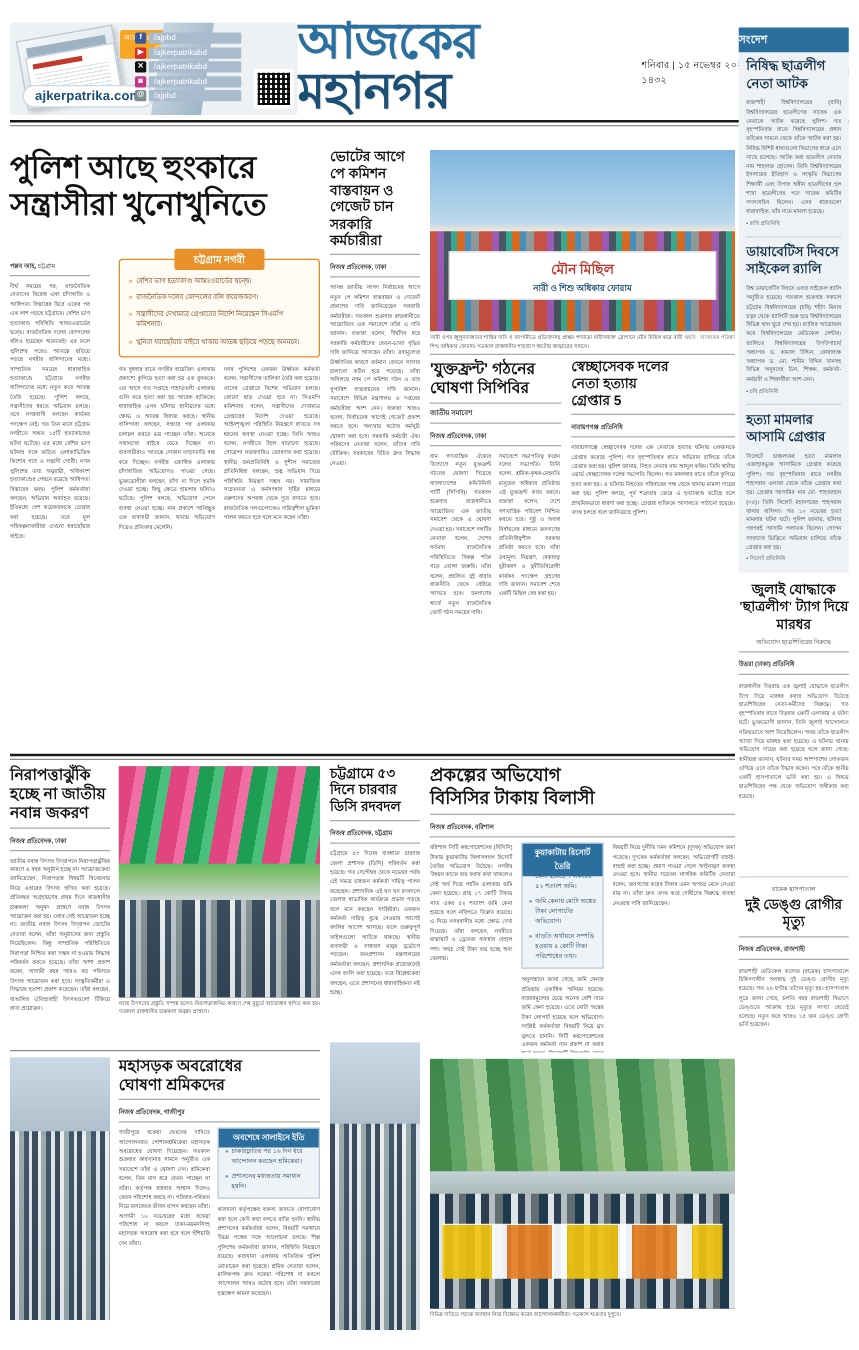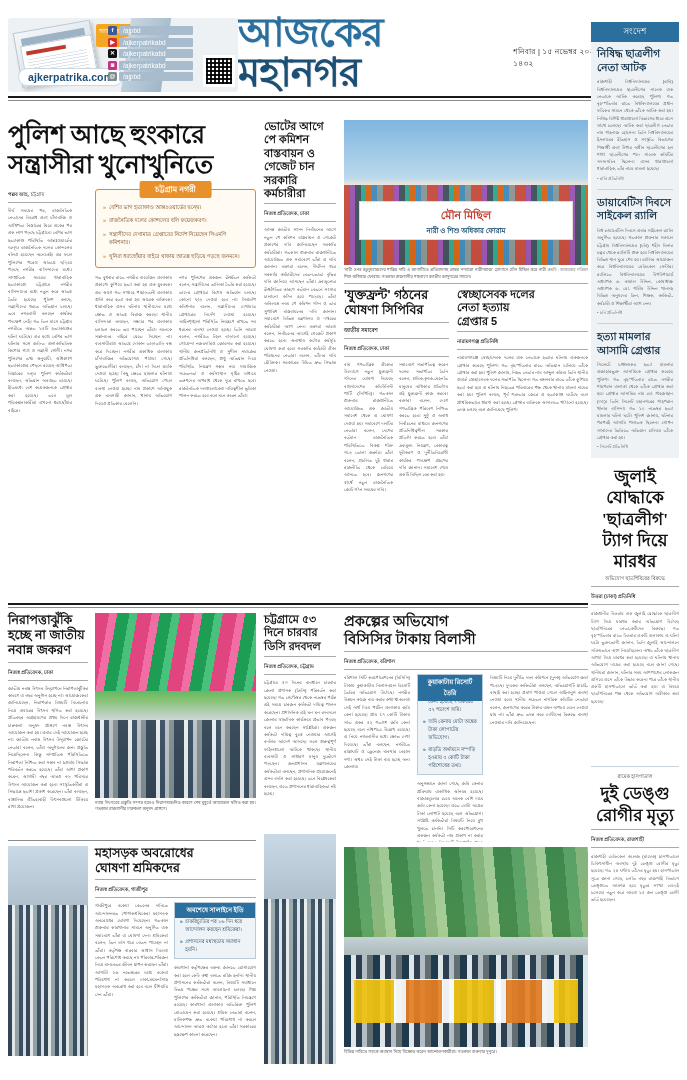--- a/index.html
+++ b/index.html
@@ -91,36 +91,36 @@
   .edition-badge {
     width: 13px; height: 13px; border-radius: 50%; background: #2a6f9e; color:#fff;
     font-size: 7.5px; line-height: 13px; text-align:center; font-weight:bold;
   }
 
   
   .sidebar {
     position: absolute; right: 8px; top: 22px; width: 88px;
   }
   .sb-head {
-    background: #2a6f9e; color: #fff; text-align: center; font-size: 8.5px;
-    font-weight: normal; padding: 3px 0; letter-spacing: .3px;
+    background: #2a6f9e; color: #fff; font-size: 8.5px;
+    font-weight: bold; padding: 3px 0; letter-spacing: .3px;
   }
   .sb-block { background: #eef2f5; padding: 5px 6px 7px 6px; }
   .sb-title {
     font-family: "Liberation Serif", serif; font-size: 10.5px; font-weight: bold;
     color: #11314a; line-height: 1.3; margin-bottom: 4px;
   }
   .sb-body { font-size: 4.4px; line-height: 1.65; color: #3b3b3b; text-align: justify; }
   .sb-by { font-size: 4.4px; color: #555; margin-top: 3px; }
   .sb-sep { height: 1px; background: #c8d3db; margin: 6px 0; }
 
   .sb-news { margin-top: 8px; }
   .sb-news-kicker { font-size: 5px; color:#444; text-align:center; }
   .sb-news-title {
-    font-family: "Liberation Serif", serif; font-size: 17px; font-weight: bold;
+    font-family: "Liberation Serif", serif; font-size: 11px; font-weight: bold;
     color: #111; line-height: 1.25; text-align: center; margin-top: 2px;
   }
   .sb-news-sub { font-size: 5px; color: #444; text-align:center; margin-top:3px; }
   .sb-col { font-size: 4.4px; line-height: 1.65; color: #333; text-align: justify; margin-top: 5px; }
 
   .hr-thick { height: 2px; background: #1a1a1a; margin: 4px 8px 0 8px; }
   .hr-thin { height: 1px; background: #8c8c8c; margin: 1.5px 8px 0 8px; }
 
   
   .content { position: absolute; left: 8px; top: 120px; width: 580px; }
@@ -321,21 +321,21 @@
   </div>
 
   <div class="content">
 
     <div style="display:flex;gap:8px">
 
       <div style="width:248px">
         <div class="lead-title">পুলিশ আছে হুংকারে</div>
         <div class="lead-title">সন্ত্রাসীরা খুনোখুনিতে</div>
 
-        <div style="display:flex;gap:23px;margin-top:5px">
+        <div style="display:flex;gap:23px;margin-top:23px">
           <div style="width:78px">
             <div class="byline">
               <span>পল্লব আহ,</span>
               <span class="loc">চট্টগ্রাম</span>
             </div>
             <div class="rule"></div>
             <div class="col" style="height:320px;overflow:hidden">দীর্ঘ সময়ের পর, রাজনৈতিক নেতাদের বিরোধ এবং চাঁদাবাজি ও আধিপত্য বিস্তারের ঘিরে একের পর এক লাশ পড়ছে চট্টগ্রামে। বেশির ভাগ হত্যাকাণ্ড পরিস্থিতি আন্তঃওয়ার্ডের দ্বন্দ্বে। রাজনৈতিক দলের কোন্দলের বলিও হয়েছেন অনেকেই। এর ফলে পুলিশের পরেও আতঙ্কে ছড়িয়ে পড়ছে নগরীর বাসিন্দাদের মধ্যে। সাম্প্রতিক সময়ের ধারাবাহিক হত্যাকাণ্ডে চট্টগ্রামে নগরীর বাসিন্দাদের মধ্যে নতুন করে আতঙ্ক তৈরি হয়েছে। পুলিশ বলছে, সন্ত্রাসীদের ধরতে অভিযান চলছে। তবে নগরবাসী বলছেন কার্যকর পদক্ষেপ নেই। গত তিন মাসে চট্টগ্রাম নগরীতে অন্তত ১৫টি হত্যাকাণ্ডের ঘটনা ঘটেছে। এর মধ্যে বেশির ভাগ ঘটনার সঙ্গে জড়িত এলাকাভিত্তিক কিশোর গ্যাং ও সন্ত্রাসী গোষ্ঠী। নগর পুলিশের তথ্য অনুযায়ী, অধিকাংশ হত্যাকাণ্ডের পেছনে রয়েছে আধিপত্য বিস্তারের দ্বন্দ্ব। পুলিশ কর্মকর্তারা বলছেন, অভিযান অব্যাহত রয়েছে। ইতিমধ্যে বেশ কয়েকজনকে গ্রেপ্তার করা হয়েছে। তবে মূল পরিকল্পনাকারীরা এখনো ধরাছোঁয়ার বাইরে।</div>
           </div>
 
           <div style="flex:1">

